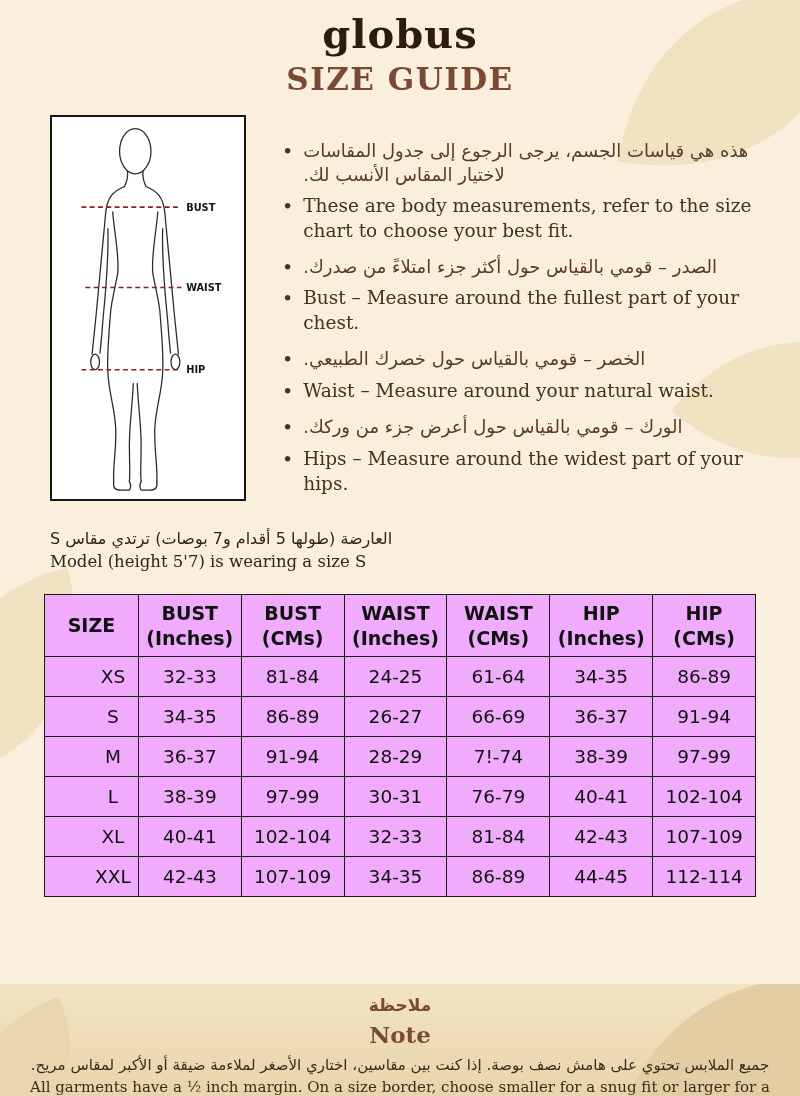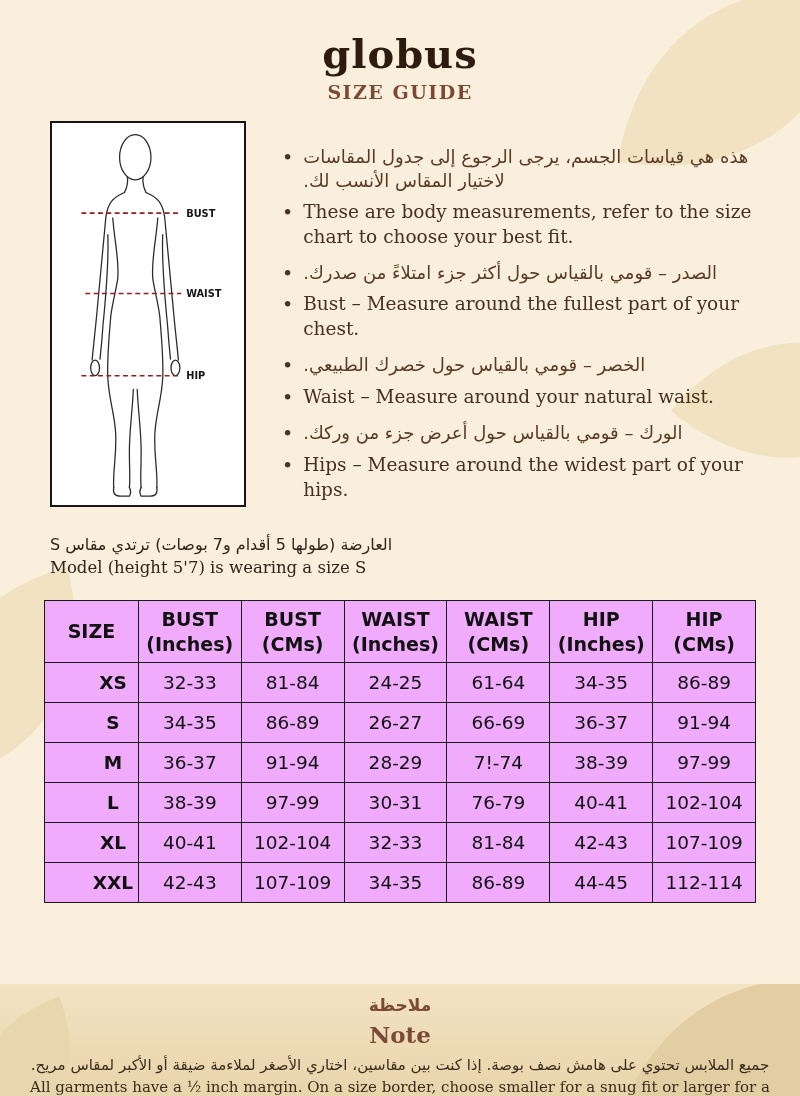--- a/index.html
+++ b/index.html
@@ -18,23 +18,23 @@
   .leaf-right-mid    { width:200px; height:200px; top:300px;  right:-95px; transform:rotate(40deg); }
   .leaf-left-mid     { width:200px; height:200px; top:575px;  left:-95px;  transform:rotate(165deg); }
   .leaf-footer-right { width:250px; height:250px; bottom:-95px; right:-70px; transform:rotate(195deg); }
   .leaf-footer-right path { fill:#e3cea4; }
   .leaf-footer-left  { width:150px; height:150px; bottom:-60px; left:-55px; transform:rotate(-20deg); }
   .leaf-footer-left path { fill:#e8d6ae; }
 
   .content { position:relative; z-index:2; }
 
   
-  .header { text-align:center; padding-top:32px; }
+  .header { text-align:center; padding-top:12px; }
   .logo { font-size:40px; font-weight:bold; color:#2e1b10; letter-spacing:1px; line-height:1.1; }
-  .guide-title { font-size:19px; font-weight:bold; color:#7b4a34; letter-spacing:1.5px; margin-top:5px; }
+  .guide-title { font-size:31px; font-weight:bold; color:#7b4a34; letter-spacing:1.5px; margin-top:5px; }
 
   
   .howto { display:flex; align-items:flex-start; margin:18px 40px 0 50px; }
   .figure-box {
     flex:none; width:196px; height:386px;
     background:#ffffff; border:2px solid #161616;
   }
   .figure-box svg { display:block; width:100%; height:100%; }
   .fig-line { stroke:#2b2b2b; stroke-width:1.3; fill:none; stroke-linecap:round; }
   .dash-line { stroke:#8f1f1f; stroke-width:1.6; stroke-dasharray:5 3.5; fill:none; }
@@ -61,21 +61,21 @@
     font-family:"DejaVu Sans", sans-serif;
   }
   .size-table col.c-size { width:13.2%; }
   .size-table th, .size-table td {
     border:1px solid #1a1a1a; text-align:center; vertical-align:middle; color:#111;
     padding:2px 2px;
   }
   .th-en { font-size:19px; font-weight:bold; white-space:pre-line; height:62px; line-height:1.3; }
   .th-ar { font-size:14.5px; font-weight:bold; white-space:pre-line; height:56px; direction:rtl; line-height:1.55; }
   .size-table td { font-size:18.5px; height:40px; }
-  .size-table td.col-size { font-weight:bold;padding-left:45px; }
+  .size-table td.col-size { font-weight:normal;padding-left:45px; }
 
   
   .footer {
     position:absolute; left:0; right:0; bottom:0; height:112px; z-index:2;
     background:linear-gradient(#f2e3c3, #e9d4ab);
     text-align:center; overflow:hidden;
   }
   .footer-inner { position:relative; z-index:2; padding-top:9px; }
   .footer-title-ar { font-size:17px; font-weight:bold; color:#7b4a34; line-height:1.5; }
   .footer-title-en { font-size:23px; font-weight:bold; color:#7b4a34; line-height:1.4; }

